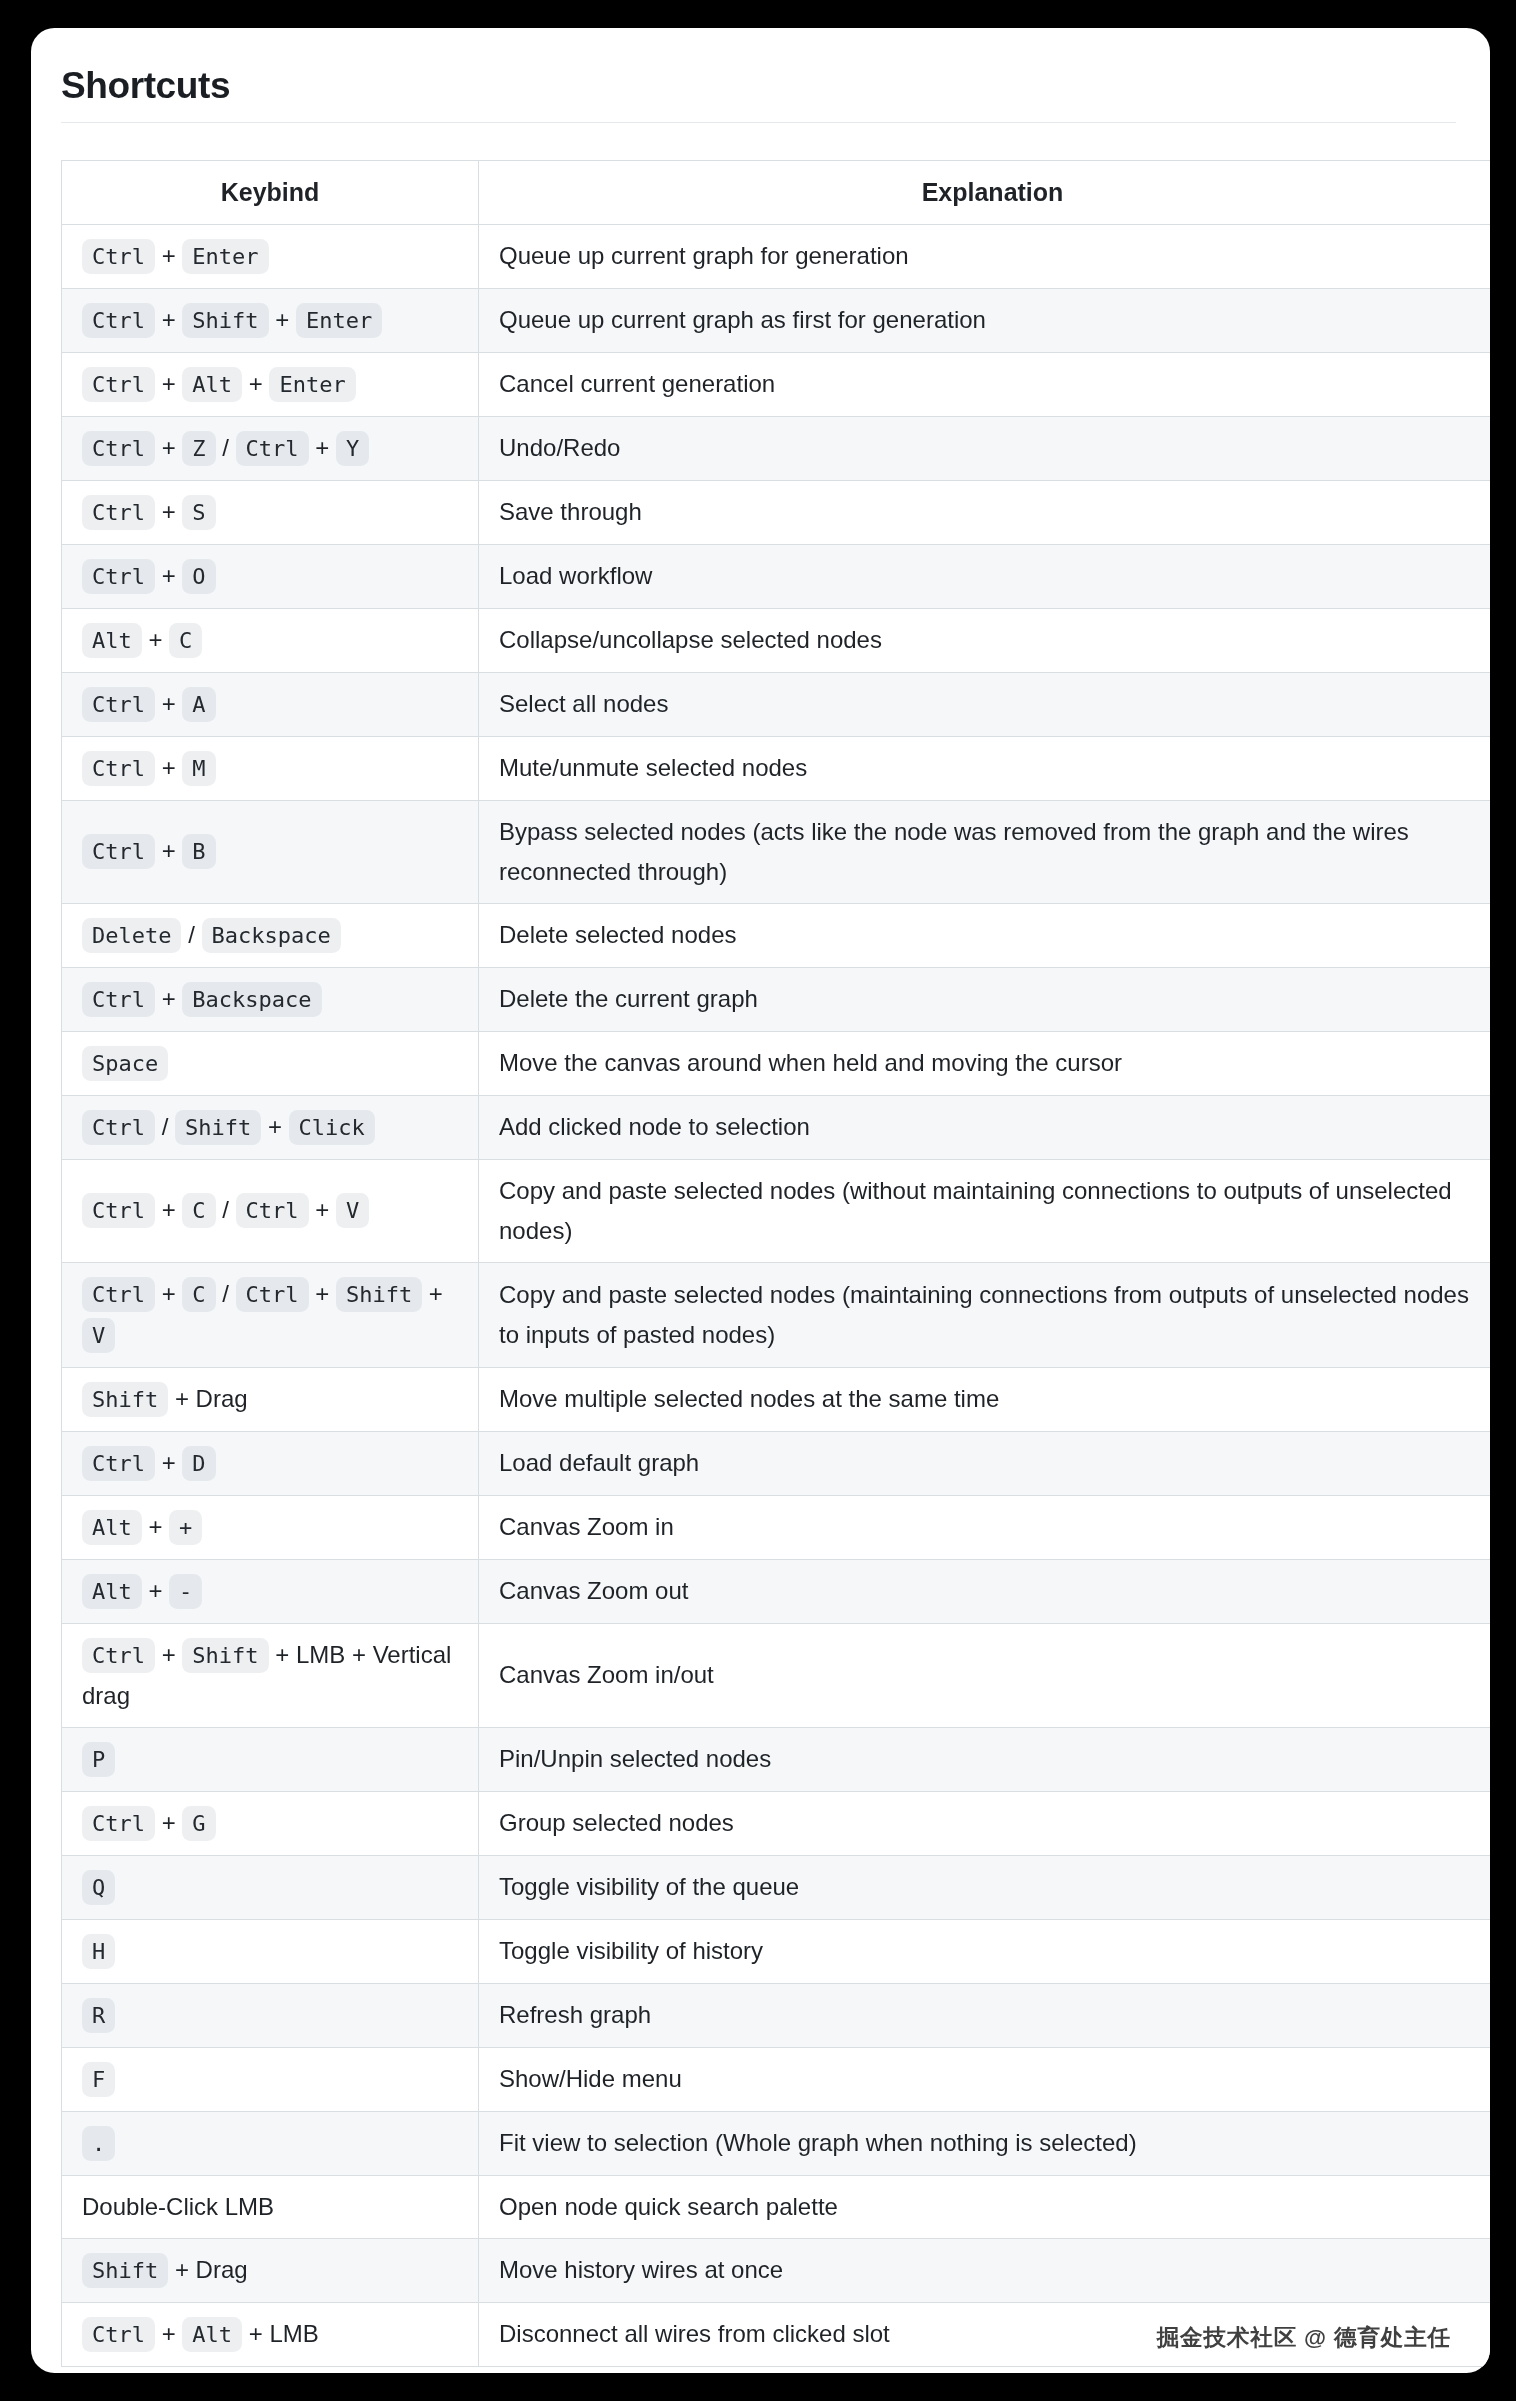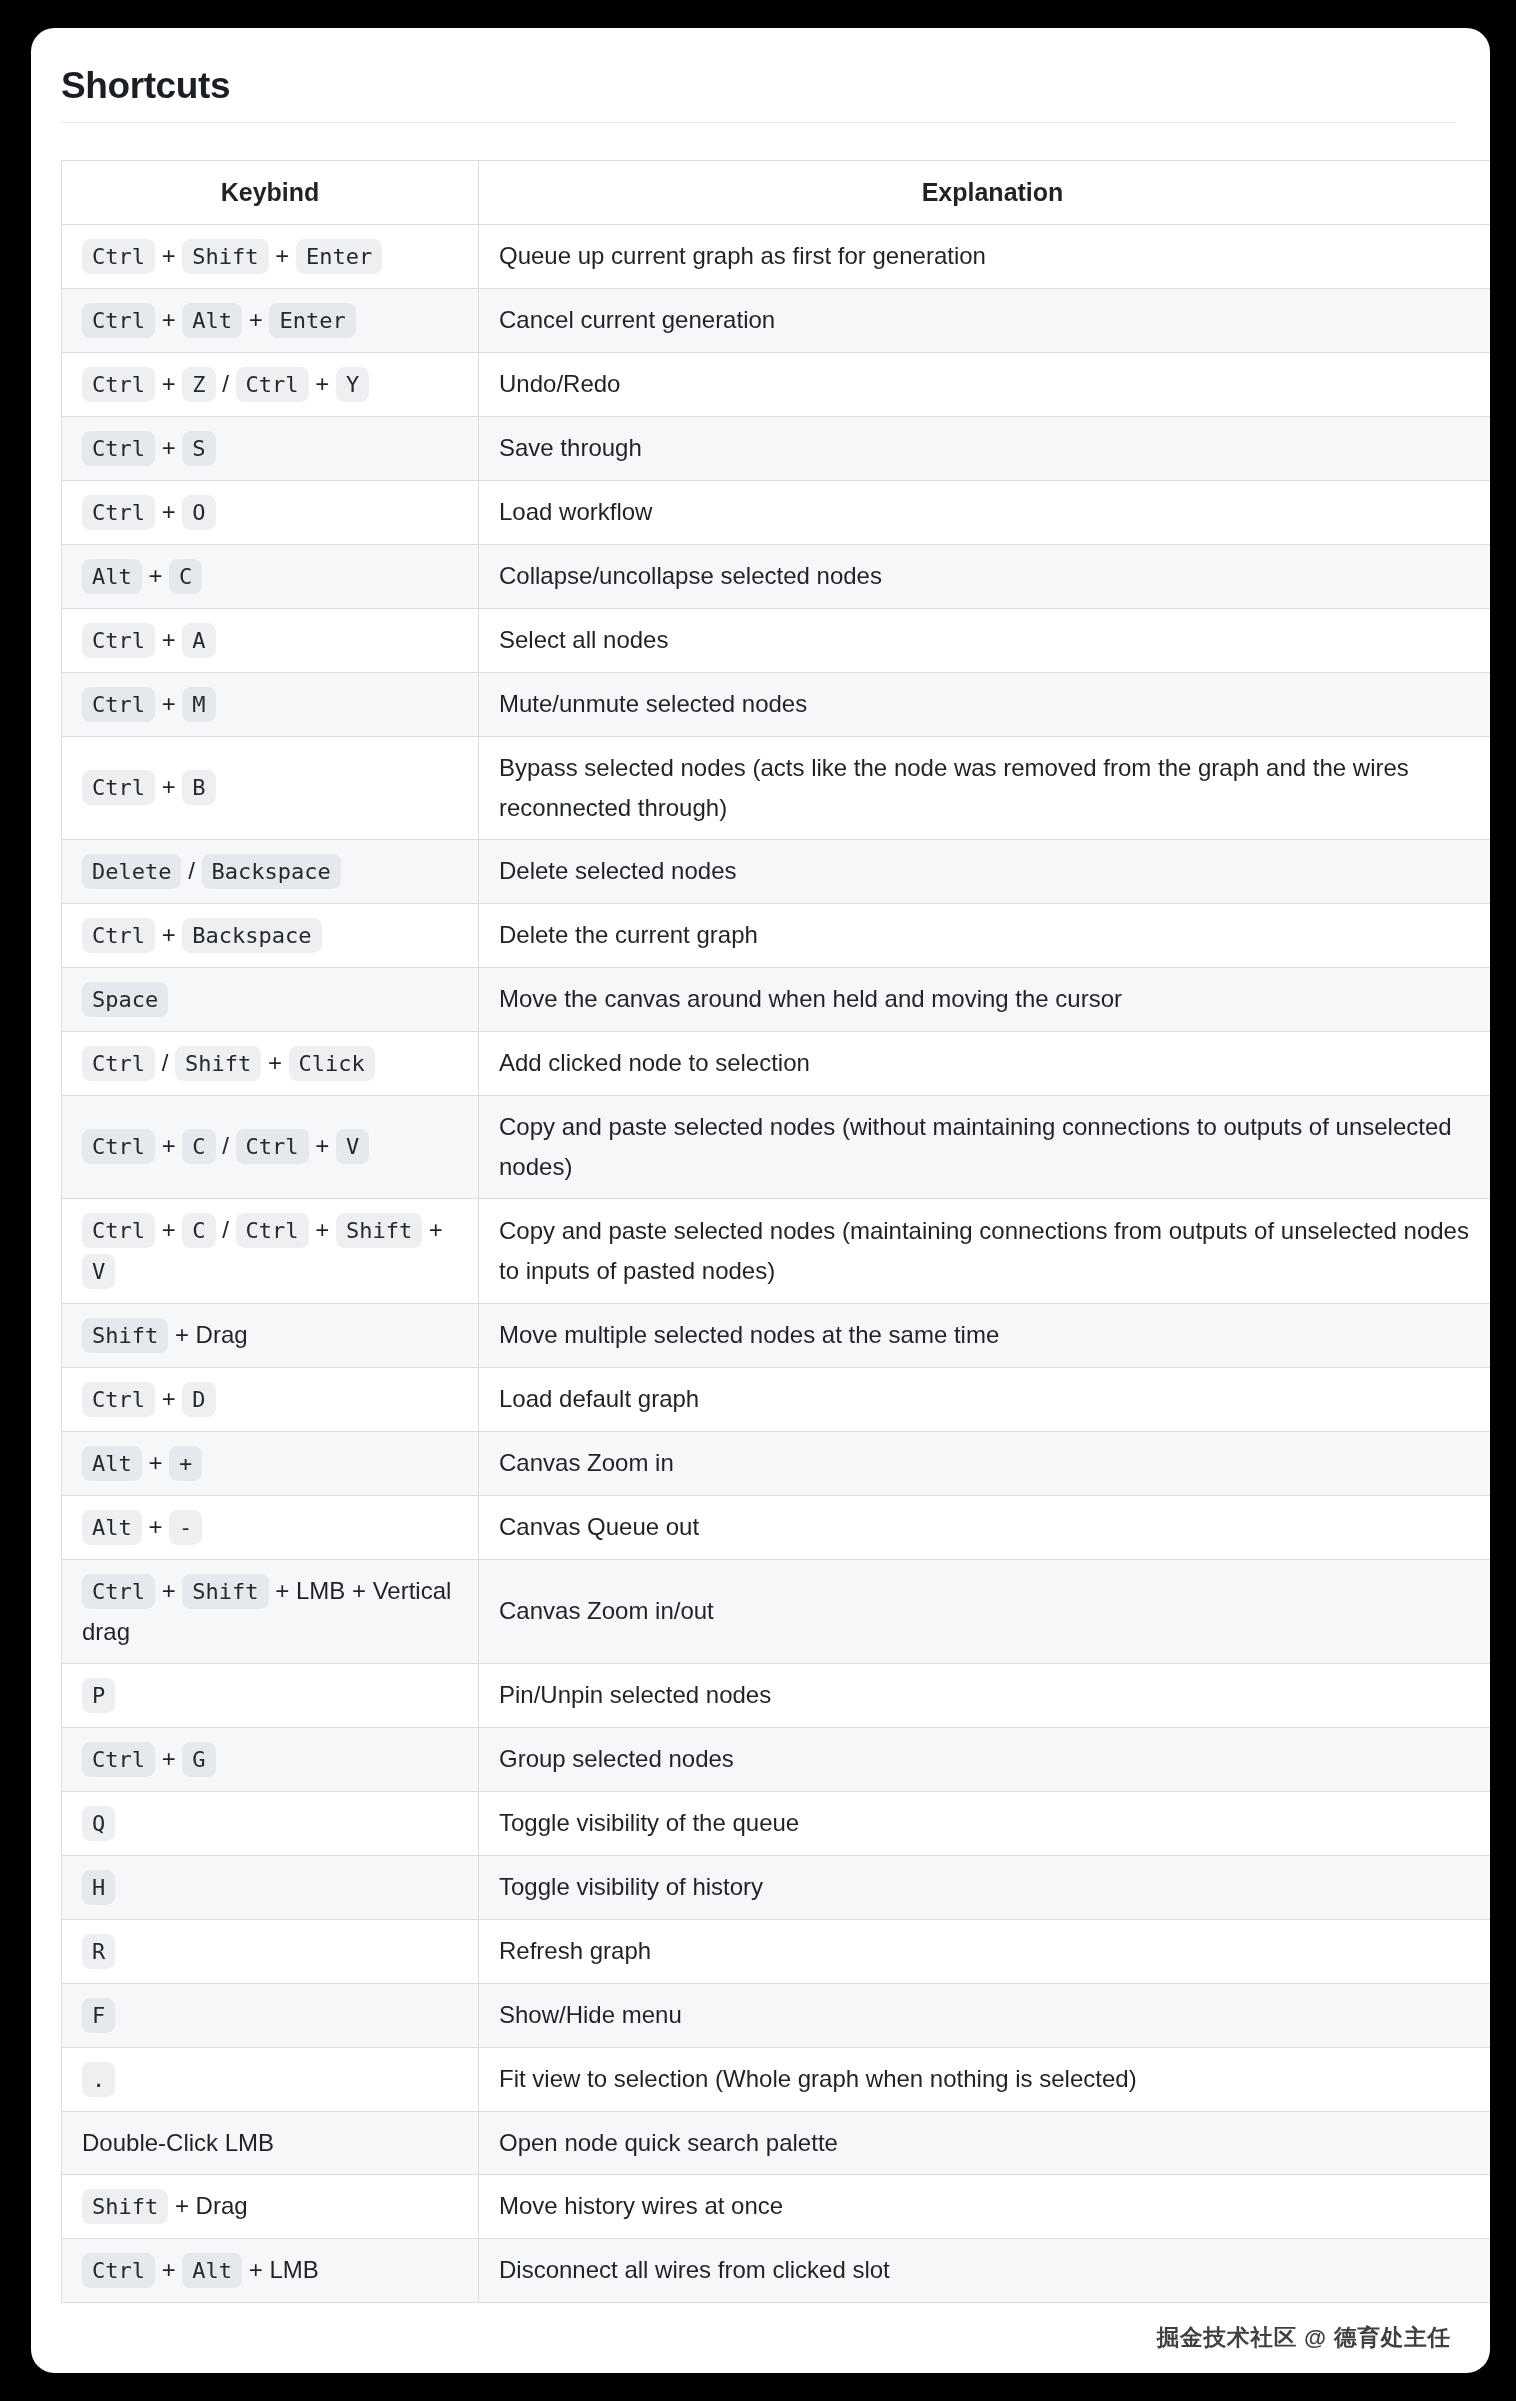--- a/index.html
+++ b/index.html
@@ -90,20 +90,24 @@
         <col>
       </colgroup>
     <thead>
       <tr>
         <th>Keybind</th>
         <th>Explanation</th>
       </tr>
     </thead>
     <tbody id="rows-body">
         <tr>
+          <td><code class="kbd">Ctrl</code> + <code class="kbd">Enter</code></td>
+          <td>Queue up current graph for generation</td>
+        </tr>
+        <tr>
           <td><code class="kbd">Ctrl</code> + <code class="kbd">Shift</code> + <code class="kbd">Enter</code></td>
           <td>Queue up current graph as first for generation</td>
         </tr>
         <tr>
           <td><code class="kbd">Ctrl</code> + <code class="kbd">Alt</code> + <code class="kbd">Enter</code></td>
           <td>Cancel current generation</td>
         </tr>
         <tr>
           <td><code class="kbd">Ctrl</code> + <code class="kbd">Z</code> / <code class="kbd">Ctrl</code> + <code class="kbd">Y</code></td>
           <td>Undo/Redo</td>
@@ -163,21 +167,21 @@
         <tr>
           <td><code class="kbd">Ctrl</code> + <code class="kbd">D</code></td>
           <td>Load default graph</td>
         </tr>
         <tr>
           <td><code class="kbd">Alt</code> + <code class="kbd">+</code></td>
           <td>Canvas Zoom in</td>
         </tr>
         <tr>
           <td><code class="kbd">Alt</code> + <code class="kbd">-</code></td>
-          <td>Canvas Queue out</td>
+          <td>Canvas Zoom out</td>
         </tr>
         <tr>
           <td><code class="kbd">Ctrl</code> + <code class="kbd">Shift</code> + LMB + Vertical drag</td>
           <td>Canvas Zoom in/out</td>
         </tr>
         <tr>
           <td><code class="kbd">P</code></td>
           <td>Pin/Unpin selected nodes</td>
         </tr>
         <tr>

